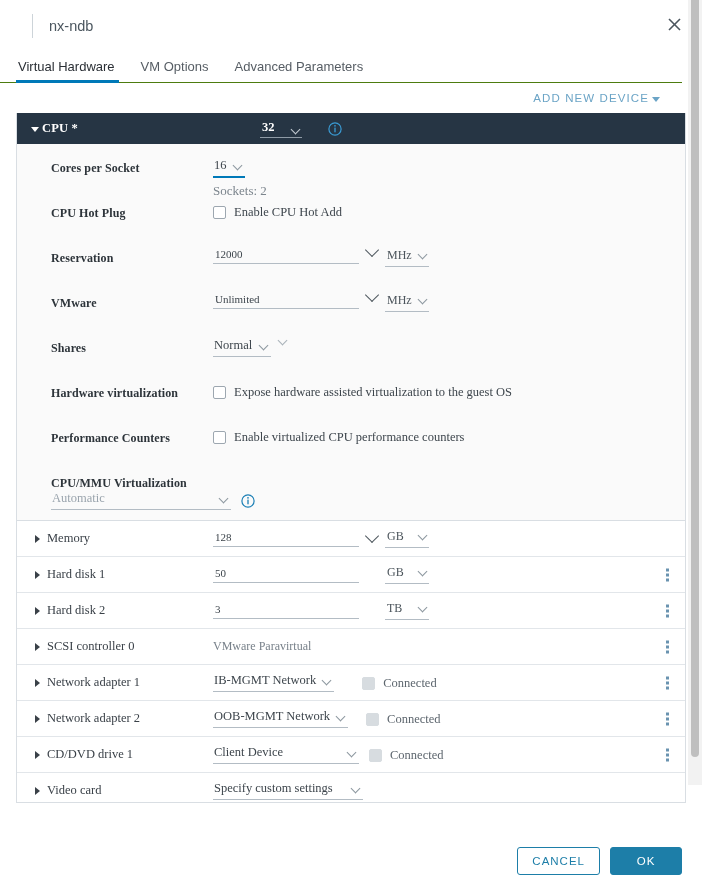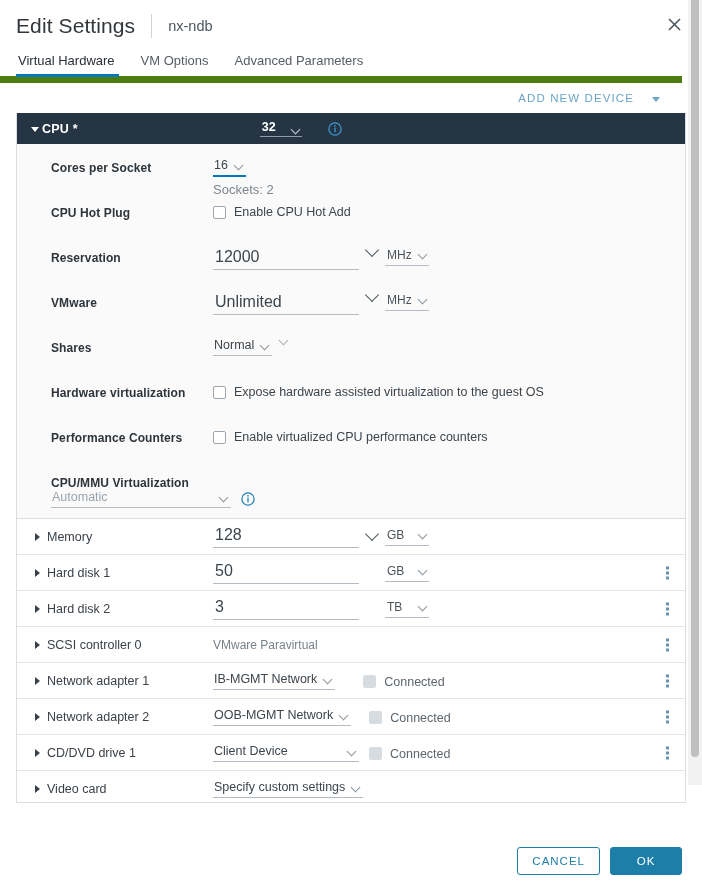--- a/index.html
+++ b/index.html
@@ -41,21 +41,21 @@
     display: flex; align-items: center; justify-content: center;
     cursor: pointer;
     background: none; border: none;
   }
   .close-btn svg { display: block; }
 
   
   .tabs {
     display: flex;
     padding: 0 16px;
-    border-bottom: 7px solid #4d7c0f;
+    border-bottom: 1px solid #4d7c0f;
     margin-right: 20px;
     height: 31px;
     align-items: flex-end;
   }
   .tab {
     font-size: 13px;
     color: #565d64;
     padding: 0 10px 8px 10px;
     margin-right: 6px;
     cursor: pointer;
@@ -81,35 +81,36 @@
     padding-right: 42px;
   }
   .add-device-link {
     font-size: 11.5px;
     letter-spacing: 1.1px;
     color: #6ba4c6;
     font-weight: 500;
     cursor: pointer;
     display: flex;
     align-items: center;
-    gap: 18px;
+    gap: 3px;
   }
   .caret-down {
     width: 0; height: 0;
     border-left: 4px solid transparent;
     border-right: 4px solid transparent;
     border-top: 5px solid #6ba4c6;
     margin-top: 2px;
   }
 
   
   .content-wrap {
     position: relative;
     margin: 0 16px 16px 16px;
     height: 690px;
+    font-family: Liberation Serif, serif;
   }
   .device-table {
     border: 1px solid #d9dee3;
     border-top: none;
     height: 100%;
     overflow: hidden;
     background: #fff;
   }
 
   
@@ -258,21 +259,21 @@
     background: #d7dce0;
     border-color: #d7dce0;
     cursor: default;
   }
   .cb-text { font-size: 12.5px; color: #3d454c; }
   .cb-text.muted { color: #5d666e; }
 
   
   .value-input {
     width: 146px;
-    font-size: 16px;
+    font-size: 11px;
     color: #3d454c;
     border-bottom: 1px solid #b3bcc4;
     padding: 0 2px 3px 2px;
     cursor: text;
   }
   .value-input.muted { color: #b0b8bf; border-bottom-color: #dfe3e7; }
   .spin-caret {
     width: 10px; height: 10px;
     border-right: 1.6px solid #4f585f;
     border-bottom: 1.6px solid #4f585f;
@@ -385,21 +386,20 @@
   .btn-ok {
     background: #1d7ea8;
     border: 1px solid #1d7ea8;
     color: #fff;
   }
 </style>
 </head>
 <body>
 
 <div class="dialog-header">
-  <span class="dialog-title">Edit Settings</span>
   <span class="title-divider"></span>
   <span class="dialog-subtitle">nx-ndb</span>
   <button class="close-btn">
     <span>
       <svg width="15" height="15" viewBox="0 0 15 15">
         <line x1="2" y1="2" x2="13" y2="13" stroke="#4b555e" stroke-width="1.6"></line>
         <line x1="13" y1="2" x2="2" y2="13" stroke="#4b555e" stroke-width="1.6"></line>
       </svg>
     </span>
   </button>

